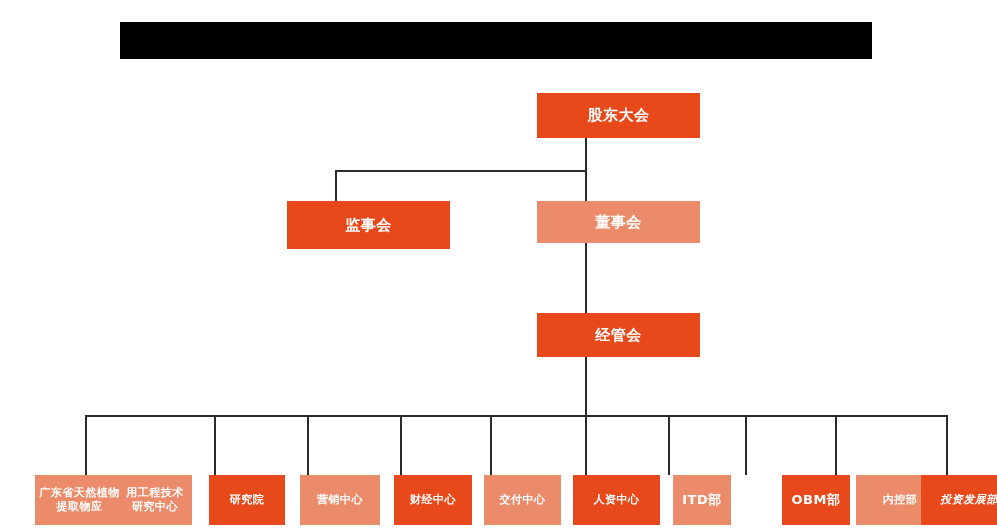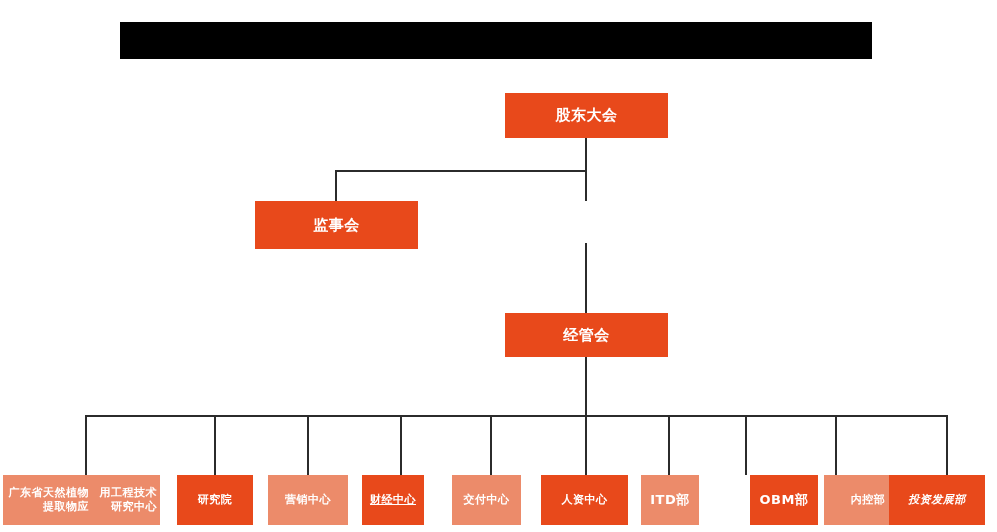--- a/index.html
+++ b/index.html
@@ -36,27 +36,28 @@
   .line.v { width: 2px; }
   .line.h { height: 2px; }
 
   
   .node {
     position: absolute;
     box-sizing: border-box;
     display: flex;
     align-items: center;
     justify-content: center;
-    text-align: right;
+    text-align: center;
     color: #ffffff;
     font-weight: bold;
     line-height: 1.25;
     letter-spacing: 0.5px;
     padding: 2px 3px;
     z-index: 2;
+    margin-left: 32px;
   }
   .node.dark  { background: #E8491B; }
   .node.light { background: #EC8B6A; }
 
   .fs-15 { font-size: 15px; }
   .fs-14 { font-size: 11px; }
   .fs-13 { font-size: 13px; }
   .fs-11 { font-size: 11px; }
 </style>
 </head>
@@ -88,35 +89,36 @@
   <div class="line v" style="left:585px; top:415px; height:60px;"></div>
   <div class="line v" style="left:668px; top:415px; height:60px;"></div>
   <div class="line v" style="left:745px; top:415px; height:60px;"></div>
   <div class="line v" style="left:835px; top:415px; height:60px;"></div>
   <div class="line v" style="left:946px; top:415px; height:60px;"></div>
 
   <div class="node dark fs-15" style="left:505px; top:93px; width:163px; height:45px;">股东大会</div>
 
   <div class="node dark fs-15" style="left:255px; top:201px; width:163px; height:48px;">监事会</div>
 
+  <div class="node light fs-15" style="left:505px; top:201px; width:163px; height:42px;">董事会</div>
 
   <div class="node dark fs-15" style="left:505px; top:313px; width:163px; height:44px;">经管会</div>
 
   <div class="node light fs-11" style="left:3px; top:475px; width:157px; height:50px; flex-direction:row;">
     <span>广东省天然植物提取物应</span>
     <span>用工程技术研究中心</span>
   </div>
 
   <div class="node dark fs-14" style="left:177px; top:475px; width:76px; height:50px;">研究院</div>
 
   <div class="node light fs-14" style="left:268px; top:475px; width:80px; height:50px;">营销中心</div>
 
-  <div class="node dark fs-14" style="left:362px; top:475px; width:62px; height:50px;text-decoration:underline;">财经中心</div>
+  <div class="node dark fs-14" style="left:362px; top:475px; width:78px; height:50px;">财经中心</div>
 
-  <div class="node light fs-14" style="left:452px; top:475px; width:69px; height:50px;font-family:Liberation Serif, serif;">交付中心</div>
+  <div class="node light fs-14" style="left:452px; top:475px; width:77px; height:50px;font-family:Liberation Serif, serif;">交付中心</div>
 
   <div class="node dark fs-14" style="left:541px; top:475px; width:87px; height:50px;">人资中心</div>
 
   <div class="node light fs-13" style="left:641px; top:475px; width:58px; height:50px;">ITD部</div>
 
   <div class="node dark fs-13" style="left:750px; top:475px; width:68px; height:50px;">OBM部</div>
 
   <div class="node light fs-14" style="left:824px; top:475px; width:88px; height:50px;">内控部</div>
 
   <div class="node dark fs-14" style="left:889px; top:475px; width:96px; height:50px;font-style:italic;">投资发展部</div>

